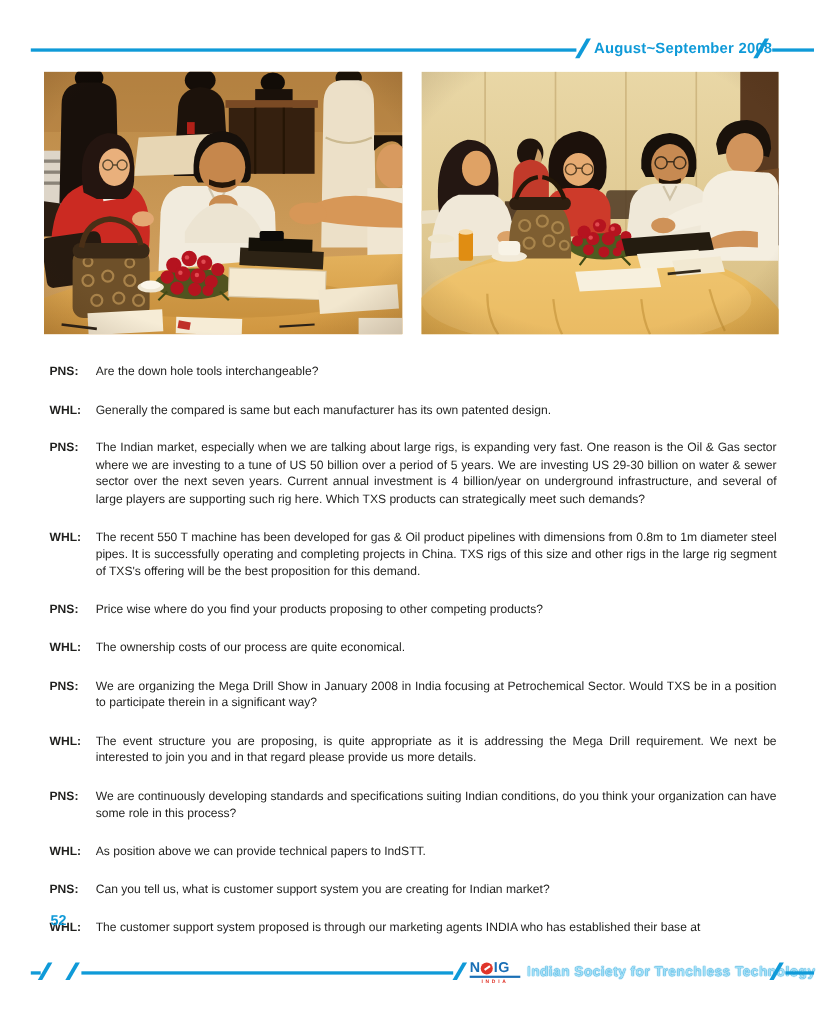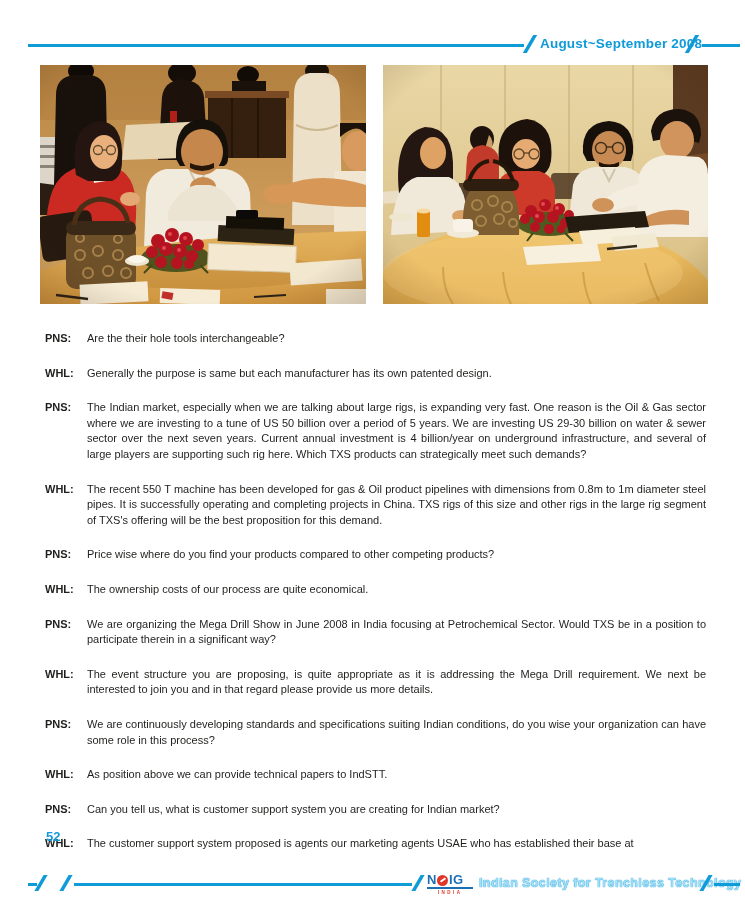--- a/index.html
+++ b/index.html
@@ -305,65 +305,65 @@
     <path d="M228,172 L272,168 L276,182 L232,186 Z" fill="#f2e9d2"></path>
     <line x1="224" y1="184" x2="254" y2="181" stroke="#332a1c" stroke-width="2.5"></line>
     <rect width="325" height="239" fill="url(#p2vig)"></rect>
   </svg>
 </div>
 
 <div id="qa-section">
 
 <div class="qa-row">
     <span class="qa-speaker">PNS:</span>
-    <span class="qa-text">Are the their hole tools interchangeable?</span>
-  </div>
-    <div class="qa-row">
-    <span class="qa-speaker">WHL:</span>
-    <span class="qa-text">Generally the purpose is same but each manufacturer has its own patented design.</span>
+    <span class="qa-text">Are the down hole tools interchangeable?</span>
+  </div>
+    <div class="qa-row">
+    <span class="qa-speaker">WHL:</span>
+    <span class="qa-text">Generally the compared is same but each manufacturer has its own patented design.</span>
   </div>
     <div class="qa-row">
     <span class="qa-speaker">PNS:</span>
     <span class="qa-text">The Indian market, especially when we are talking about large rigs, is expanding very fast. One reason is the Oil &amp; Gas sector where we are investing to a tune of US 50 billion over a period of 5 years. We are investing US 29-30 billion on water &amp; sewer sector over the next seven years.  Current annual investment is 4 billion/year on underground infrastructure, and several of large players are supporting such rig here. Which TXS products can strategically meet such demands?</span>
   </div>
     <div class="qa-row">
     <span class="qa-speaker">WHL:</span>
     <span class="qa-text">The recent 550 T machine has been developed for gas &amp; Oil product pipelines with dimensions from 0.8m to 1m diameter steel pipes. It is successfully operating and completing projects in China. TXS rigs of this size and other rigs in the large rig segment of TXS's offering will be the best proposition for this demand.</span>
   </div>
     <div class="qa-row">
     <span class="qa-speaker">PNS:</span>
-    <span class="qa-text">Price wise where do you find your products compared to other competing products?</span>
+    <span class="qa-text">Price wise where do you find your products proposing to other competing products?</span>
   </div>
     <div class="qa-row">
     <span class="qa-speaker">WHL:</span>
     <span class="qa-text">The ownership costs of our process are quite economical.</span>
   </div>
     <div class="qa-row">
     <span class="qa-speaker">PNS:</span>
-    <span class="qa-text">We are organizing the Mega Drill Show in June 2008 in India focusing at Petrochemical Sector. Would TXS be in a position to participate therein in a significant way?</span>
+    <span class="qa-text">We are organizing the Mega Drill Show in January 2008 in India focusing at Petrochemical Sector. Would TXS be in a position to participate therein in a significant way?</span>
   </div>
     <div class="qa-row">
     <span class="qa-speaker">WHL:</span>
     <span class="qa-text">The event structure you are proposing, is quite appropriate as it is addressing the Mega Drill requirement. We next be interested to join you and in that regard please provide us more details.</span>
   </div>
     <div class="qa-row">
     <span class="qa-speaker">PNS:</span>
-    <span class="qa-text">We are continuously developing standards and specifications suiting Indian conditions, do you wise your organization can have some role in this process?</span>
+    <span class="qa-text">We are continuously developing standards and specifications suiting Indian conditions, do you think your organization can have some role in this process?</span>
   </div>
     <div class="qa-row">
     <span class="qa-speaker">WHL:</span>
     <span class="qa-text">As position above we can provide technical papers to IndSTT.</span>
   </div>
     <div class="qa-row">
     <span class="qa-speaker">PNS:</span>
     <span class="qa-text">Can you tell us, what is customer support system you are creating for Indian market?</span>
   </div>
     <div class="qa-row">
     <span class="qa-speaker">WHL:</span>
-    <span class="qa-text">The customer support system proposed is agents our marketing agents USAE who has established their base at</span>
+    <span class="qa-text">The customer support system proposed is through our marketing agents INDIA who has established their base at</span>
   </div>
   </div>
 
 <div>
   <div class="rule" style="left:28px;top:883px;width:9px;"></div>
   <div class="slash ftr-slash" style="left:39px;"></div>
   <div id="footer-page-number">52</div>
   <div class="slash ftr-slash" style="left:64px;"></div>
   <div class="rule" style="left:74px;top:883px;width:338px;"></div>
   <div class="slash ftr-slash" style="left:416px;"></div>

